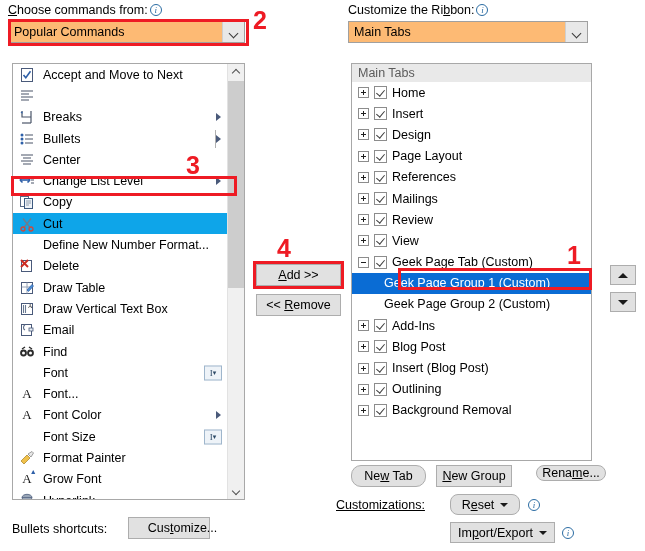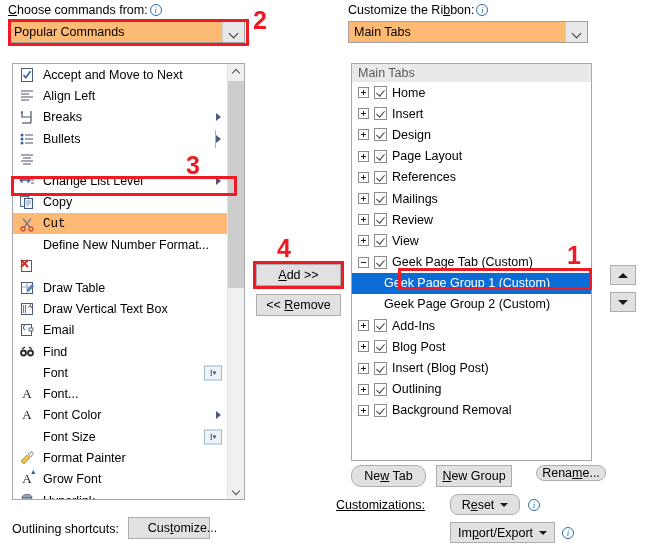--- a/index.html
+++ b/index.html
@@ -112,22 +112,21 @@
     width: 20px;
     min-width: 20px;
     height: 17px;
     display: flex;
     align-items: center;
     justify-content: center;
     margin-right: 6px;
   }
   .lrow .ltext { flex: 1; overflow: hidden; }
   .lrow.selected {
-    background: #fdba74;
-    font-family: Liberation Mono, monospace;
+    background: #0ea5e9;
   }
   .submenu-arrow {
     position: absolute;
     right: 6px;
     top: 50%;
     transform: translateY(-50%);
     width: 0; height: 0;
     border-left: 5px solid #4a5a7a;
     border-top: 4px solid transparent;
     border-bottom: 4px solid transparent;
@@ -359,21 +358,20 @@
         <span class="ltext">Accept and Move to Next</span>
       </div>
       <div class="lrow">
         <span class="licon">
           <svg width="16" height="16" viewBox="0 0 16 16">
             <g stroke="#4a5568" stroke-width="1.2">
               <path d="M2 3h12M2 6h8M2 9h12M2 12h8"></path>
             </g>
           </svg>
         </span>
-        <span class="ltext">Align Left</span>
       </div>
       <div class="lrow">
         <span class="licon">
           <svg width="16" height="16" viewBox="0 0 16 16">
             <path d="M3 2v6h9" stroke="#4a5568" stroke-width="1.2" fill="none"></path>
             <path d="M12 2v12" stroke="#4a5568" stroke-width="1.2"></path>
             <path d="M1.5 3.5 L3.5 2.3 L3.5 4.7 Z" fill="#2d5fa8"></path>
             <path d="M3 14h9" stroke="#4a5568" stroke-width="1.2"></path>
           </svg>
         </span>
@@ -397,20 +395,21 @@
         <span class="submenu-arrow boxed"></span>
       </div>
       <div class="lrow">
         <span class="licon">
           <svg width="16" height="16" viewBox="0 0 16 16">
             <g stroke="#4a5568" stroke-width="1.2">
               <path d="M2 3h12M4 6h8M2 9h12M4 12h8"></path>
             </g>
           </svg>
         </span>
+        <span class="ltext">Center</span>
       </div>
       <div class="lrow">
         <span class="licon">
           <svg width="16" height="16" viewBox="0 0 16 16">
             <path d="M1 7h10" stroke="#2d5fa8" stroke-width="1.6"></path>
             <path d="M1 7 L3.5 4.5 M1 7 L3.5 9.5" stroke="#2d5fa8" stroke-width="1.6" fill="none"></path>
             <path d="M11 7 L8.5 4.5 M11 7 L8.5 9.5" stroke="#2d5fa8" stroke-width="1.6" fill="none"></path>
             <g stroke="#4a5568" stroke-width="1.1">
               <path d="M12 4h3M12 7h3M12 10h3"></path>
             </g>
@@ -451,20 +450,21 @@
       <div class="lrow">
         <span class="licon">
           <svg width="16" height="16" viewBox="0 0 16 16">
             <rect x="2.5" y="2.5" width="10" height="11" fill="#fff" stroke="#4a5a7a"></rect>
             <g stroke="#cc2b22" stroke-width="2">
               <path d="M2 2 L9 9"></path>
               <path d="M9 2 L2 9"></path>
             </g>
           </svg>
         </span>
+        <span class="ltext">Delete</span>
       </div>
       <div class="lrow">
         <span class="licon">
           <svg width="16" height="16" viewBox="0 0 16 16">
             <rect x="2.5" y="2.5" width="11" height="11" fill="#fff" stroke="#4a5a7a"></rect>
             <path d="M2.5 7h11M8 2.5v11" stroke="#8c9ab0" stroke-width="0.9"></path>
             <path d="M8 10 L13 4.5 L14.5 6 L9.5 11.5 Z" fill="#4d8fd6" stroke="#2d5fa8" stroke-width="0.7"></path>
           </svg>
         </span>
         <span class="ltext">Draw Table</span>
@@ -695,21 +695,21 @@
     <span class="dd-caret"></span>
 </div>
 <span class="info-icon" style="position:absolute; left:526px; top:499px;">i</span>
 
 <div class="btn" style="left:450px; top:522px; width:105px; height:21px;">
   <span>Im<span class="ul">p</span>ort/Export</span>
     <span class="dd-caret"></span>
 </div>
 <span class="info-icon" style="position:absolute; left:560px; top:527px;">i</span>
 
-<div class="field-label" style="left:12px; top:522px;">Outlining shortcuts:</div>
+<div class="field-label" style="left:12px; top:522px;">Bullets shortcuts:</div>
 <div class="btn" style="left:128px; top:517px; width:82px; height:22px;padding-left:27px;">
   <span>Cus<span class="ul">t</span>omize...</span>
 </div>
 
 <div class="redbox" style="left:8px; top:19px; width:241px; height:27px;"></div>
 <div class="badge" style="left:253px; top:8px;">2</div>
 
 <div class="redbox" style="left:11px; top:176px; width:226px; height:20px;"></div>
 <div class="badge" style="left:186px; top:153px;">3</div>
 

